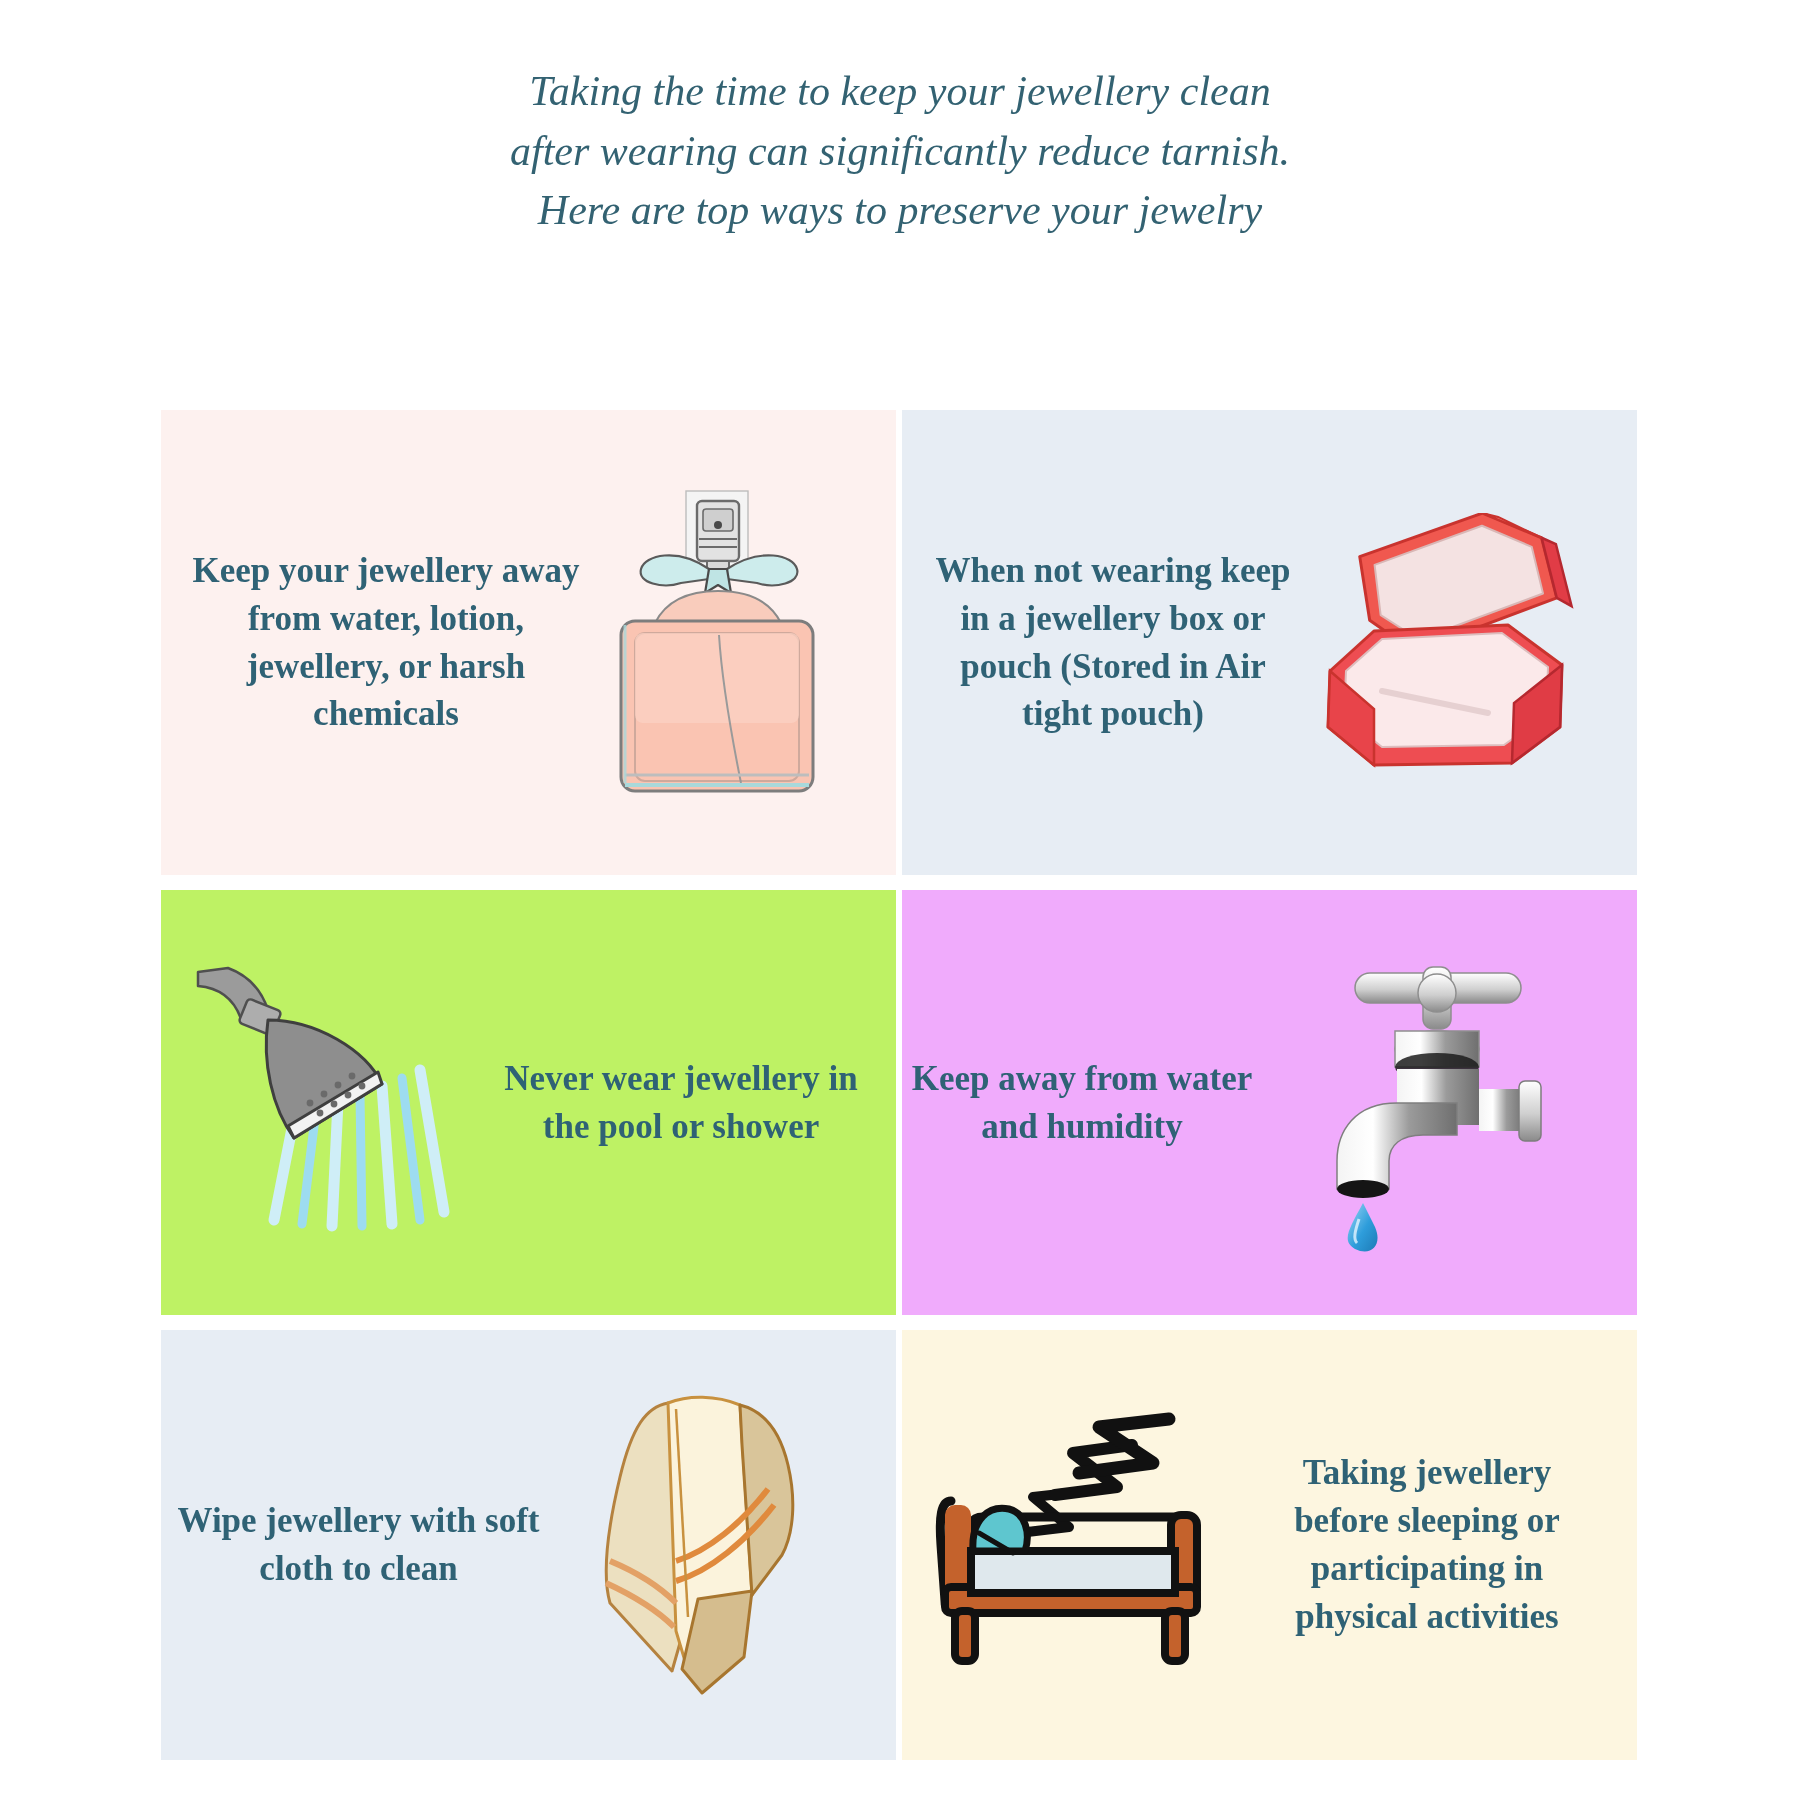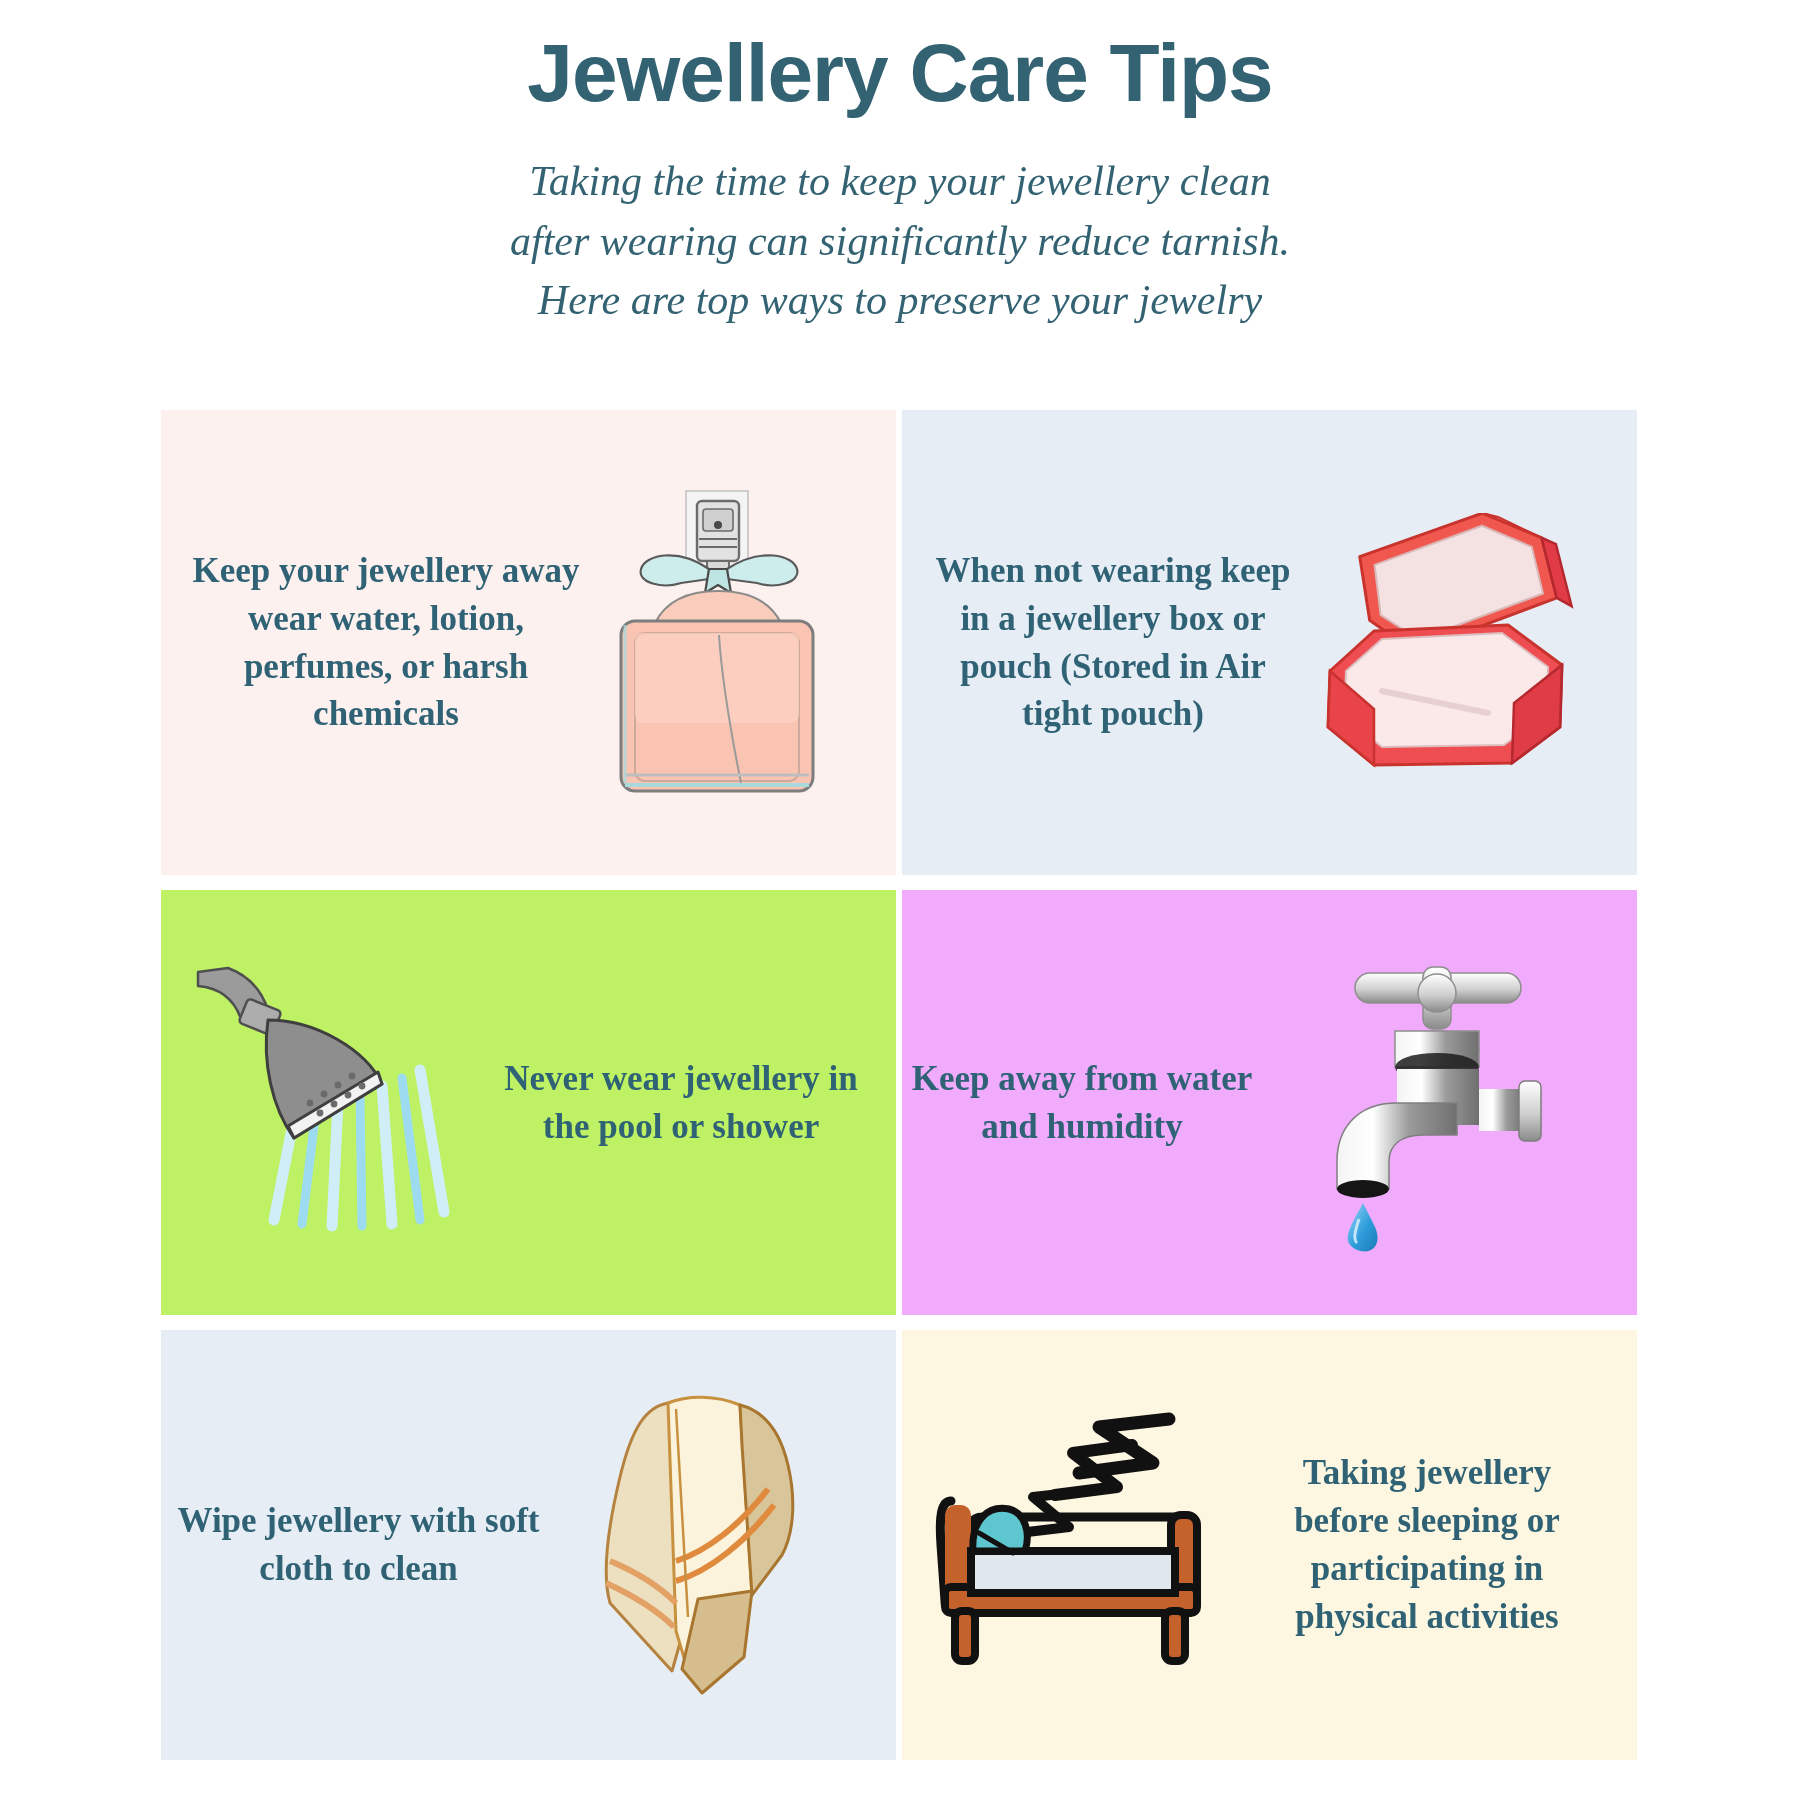--- a/index.html
+++ b/index.html
@@ -86,28 +86,27 @@
 
   
   svg{display:block;}
 </style>
 </head>
 <body>
 
 <div class="page">
 
   <div class="header">
-    <h1 class="title">Jewellery Care Tips</h1>
     <p class="subtitle">Taking the time to keep your jewellery clean after wearing can significantly reduce tarnish. Here are top ways to preserve your jewelry</p>
   </div>
 
   <div class="grid">
 
     <div class="card r1 c1" style="background:#fdf1ef;">
-      <div class="card-text">Keep your jewellery away wear water, lotion, perfumes, or harsh chemicals</div>
+      <div class="card-text">Keep your jewellery away from water, lotion, jewellery, or harsh chemicals</div>
       <div class="art">
         <svg width="250" height="320" viewBox="0 0 250 320">
 
           <rect x="95" y="8" width="62" height="78" fill="#f4f4f4" stroke="#bdbdbd" stroke-width="1.4"></rect>
           <rect x="106" y="18" width="42" height="60" rx="5" fill="#e2e2e2" stroke="#6b6b6b" stroke-width="2.4"></rect>
           <rect x="112" y="26" width="30" height="22" rx="3" fill="#cfcfcf" stroke="#6b6b6b" stroke-width="1.6"></rect>
           <circle cx="127" cy="42" r="4" fill="#4a4a4a"></circle>
           <line x1="108" y1="56" x2="146" y2="56" stroke="#6b6b6b" stroke-width="2"></line>
           <line x1="108" y1="64" x2="146" y2="64" stroke="#6b6b6b" stroke-width="2"></line>
           <rect x="116" y="78" width="22" height="24" fill="#d9d9d9" stroke="#6b6b6b" stroke-width="2"></rect>

